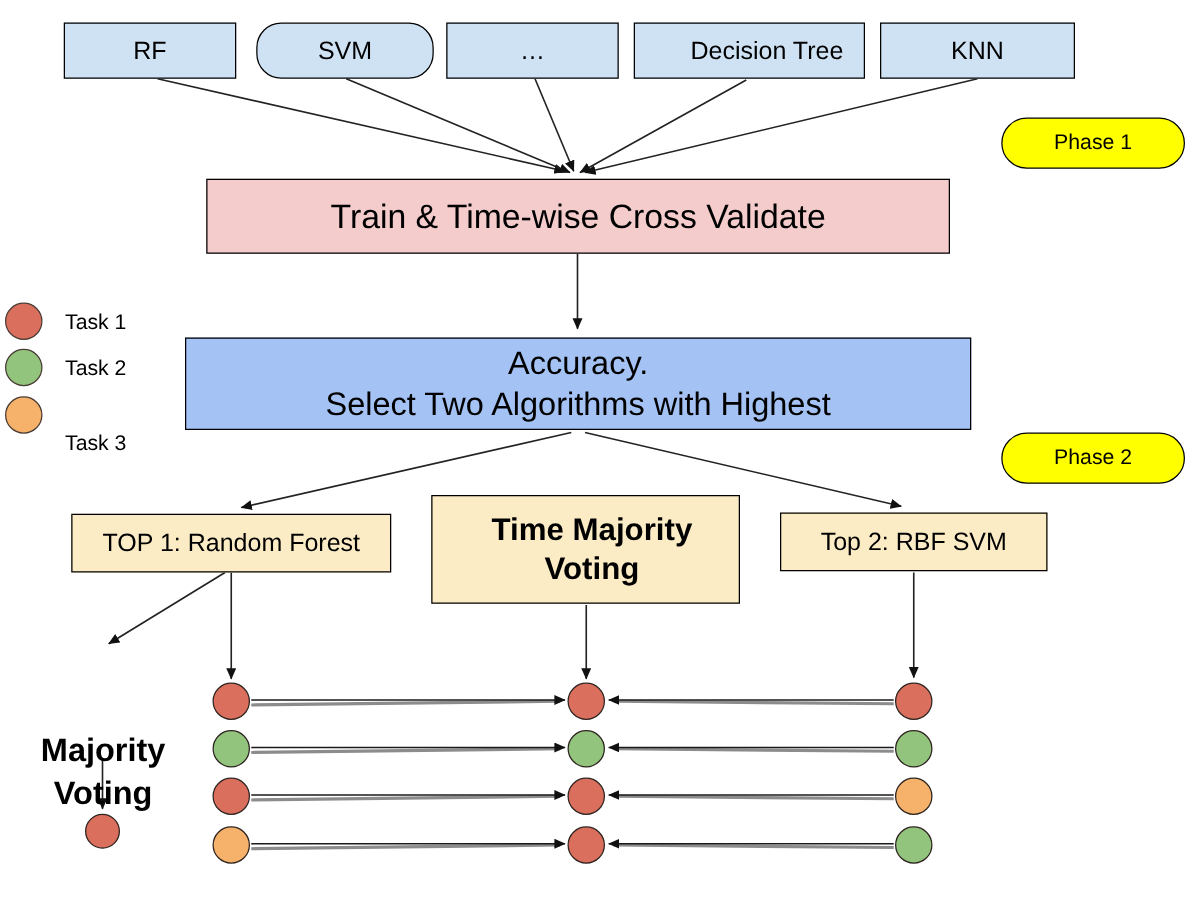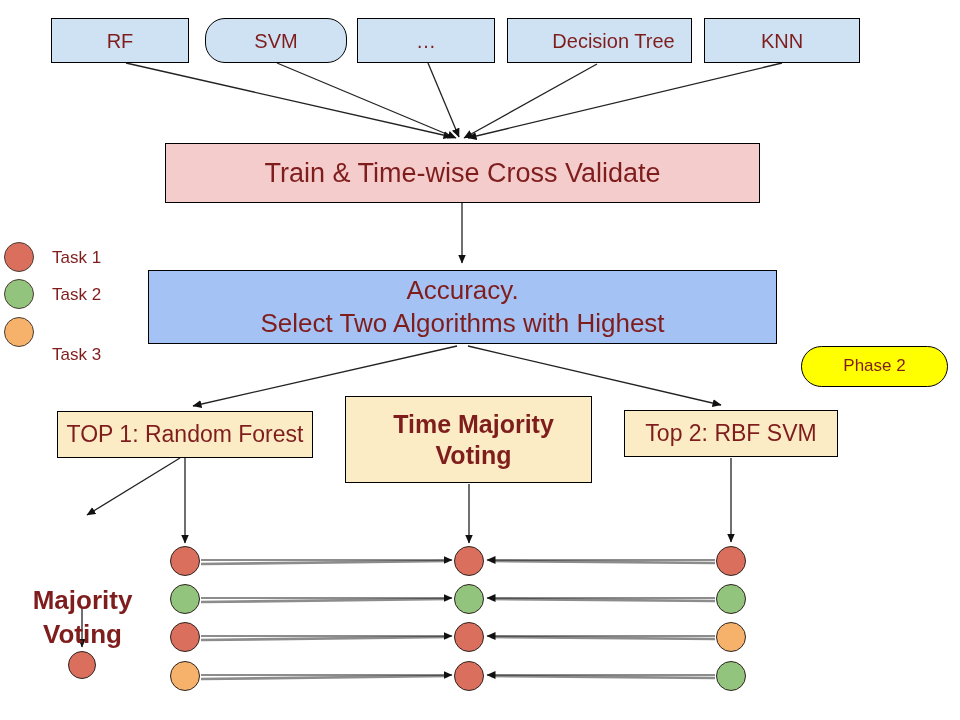--- a/index.html
+++ b/index.html
@@ -1,30 +1,30 @@
 <!DOCTYPE html>
 <html><head>
 <meta charset="utf-8">
 <style>
   html,body { margin:0; padding:0; background:#ffffff; }
   .stage {
     position:relative; width:960px; height:720px; background:#ffffff;
-    font-family:"Liberation Sans", sans-serif; color:#7f1d1d; overflow:hidden;
+    font-family:"Liberation Sans", sans-serif; color:#000000; overflow:hidden;
   }
   .stage svg.wires { position:absolute; left:0; top:0; z-index:0; }
   .box {
     position:absolute; box-sizing:border-box; border:1px solid #000;
     display:flex; align-items:center; justify-content:center; text-align:center;
     z-index:2; line-height:1.2;
   }
   .algo  { font-size:20px; }
   .pill  { border-radius:21px; font-size:17px; z-index:2; }
   .train { font-size:27px; }
   .select{ font-size:26px; flex-direction:column; line-height:33px; }
-  .result{ font-size:23px; }
+  .result{ font-size:20px; }
   .tmv   { font-size:25px; font-weight:bold; flex-direction:column; line-height:31px;padding-left:10px; }
   .dot {
     position:absolute; width:30px; height:30px; border-radius:50%;
     border:1.5px solid #2e2420; box-sizing:border-box; z-index:3;
   }
   .legend-dot {
     position:absolute; width:30px; height:30px; border-radius:50%;
     border:1.5px solid #4a3c34; box-sizing:border-box; z-index:2;
   }
   .legend-label { position:absolute; font-size:17px; z-index:2; }
@@ -87,20 +87,21 @@
       <line x1="715" y1="675" x2="487" y2="675" marker-end="url(#ah)"></line>
     </g>
   </svg>
 
   <div class="box algo" style="left: 51px; top: 18px; width: 138px; height: 45px; background-color: rgb(207, 226, 243);">RF</div>
   <div class="box algo" style="left: 205px; top: 18px; width: 142px; height: 45px; background-color: rgb(207, 226, 243); border-radius: 20px;">SVM</div>
   <div class="box algo" style="left: 357px; top: 18px; width: 138px; height: 45px; background-color: rgb(207, 226, 243);">…</div>
   <div class="box algo" style="left: 507px; top: 18px; width: 185px; height: 45px; background-color: rgb(207, 226, 243); padding-left: 28px;">Decision Tree</div>
   <div class="box algo" style="left: 704px; top: 18px; width: 156px; height: 45px; background-color: rgb(207, 226, 243);">KNN</div>
 
+  <div class="box pill" style="left: 801px; top: 94px; width: 147px; height: 41px; background-color: rgb(255, 255, 0);">Phase 1</div>
   <div class="box pill" style="left: 801px; top: 346px; width: 147px; height: 41px; background-color: rgb(255, 255, 0);">Phase 2</div>
 
   <div class="box train" style="left: 165px; top: 143px; width: 595px; height: 60px; background-color: rgb(244, 204, 204);">Train &amp; Time-wise Cross Validate</div>
 
   <div class="box select" style="left: 148px; top: 270px; width: 629px; height: 74px; background-color: rgb(164, 194, 244);">
     <span>Accuracy.</span>
     <span>Select Two Algorithms with Highest</span>
   </div>
 
   <div class="legend-dot" style="left: 4px; top: 242px; background-color: rgb(219, 111, 93);"></div>

